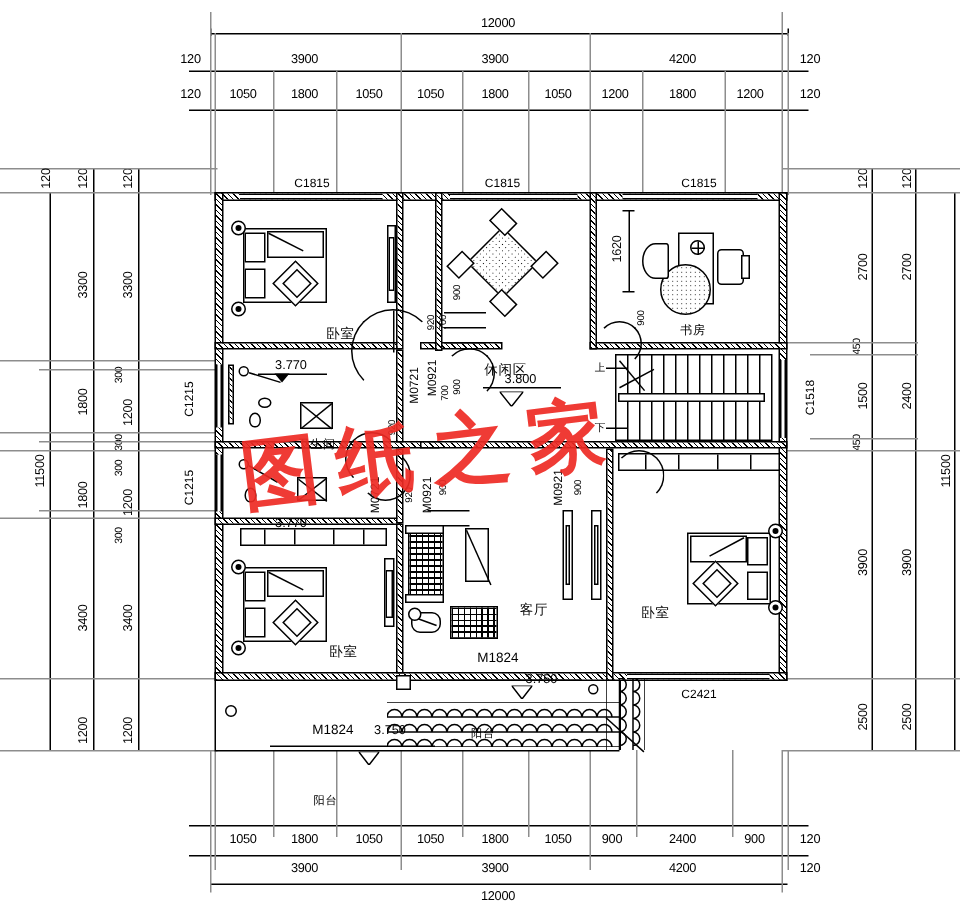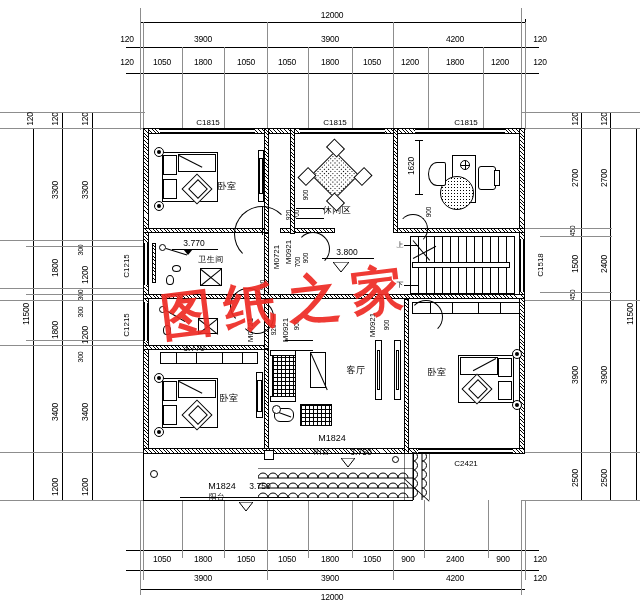--- a/index.html
+++ b/index.html
@@ -36,20 +36,21 @@
   }
   .lbl.vert{transform:translate(-50%,-50%) rotate(-90deg);}
 
   .room{
     position:absolute;
     font-size:9px;
     color:#000;
     white-space:nowrap;
     transform:translate(-50%,-50%);
     letter-spacing:0.5px;
+    margin-top:37px;
   }
   .elev{
     position:absolute;
     font-size:8.5px;
     color:#000;
     white-space:nowrap;
     transform:translate(-50%,-50%);
   }
 
   

